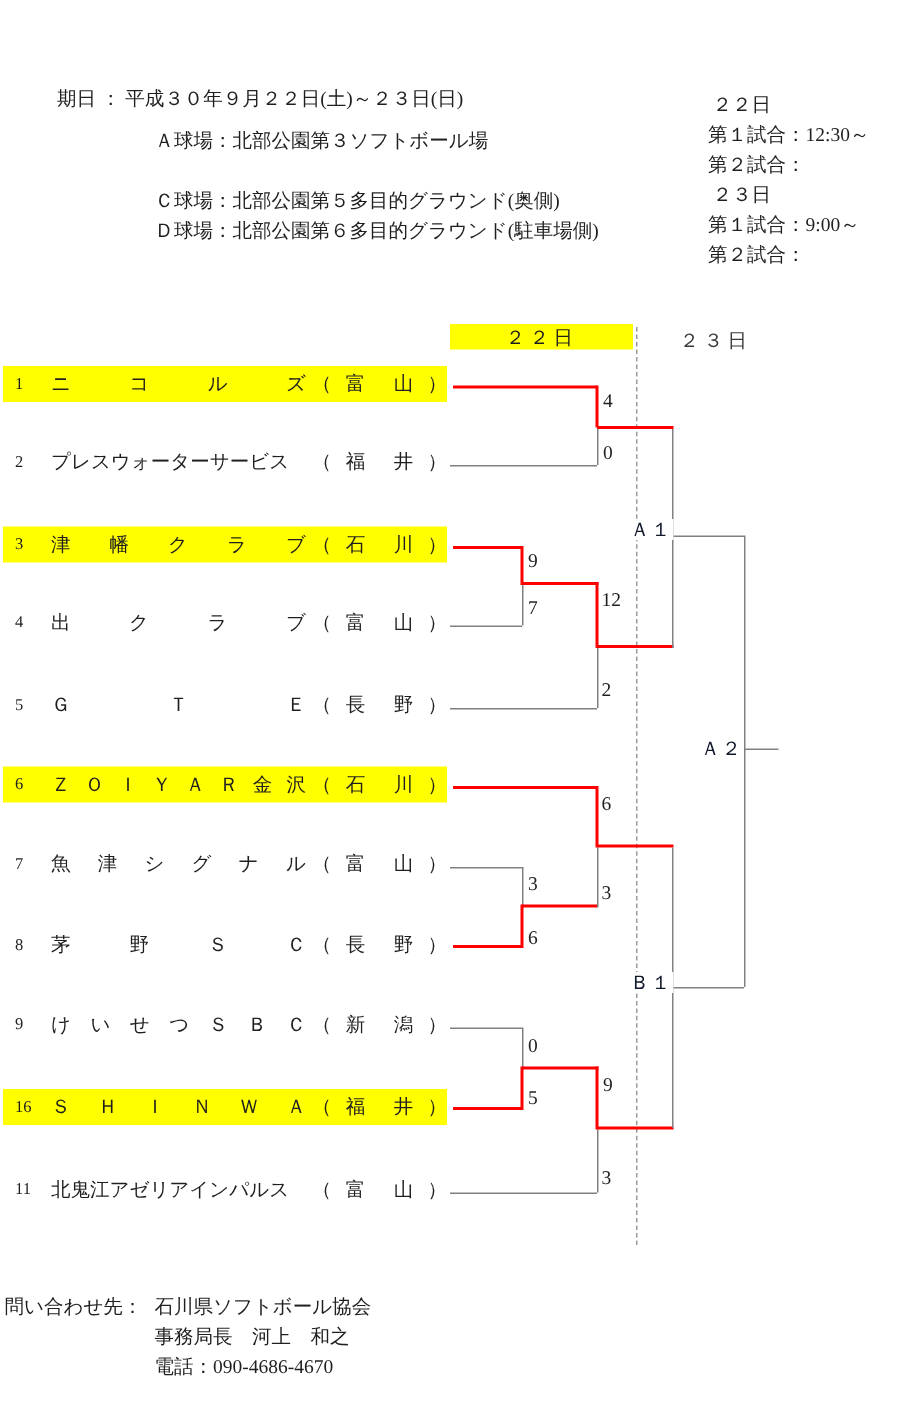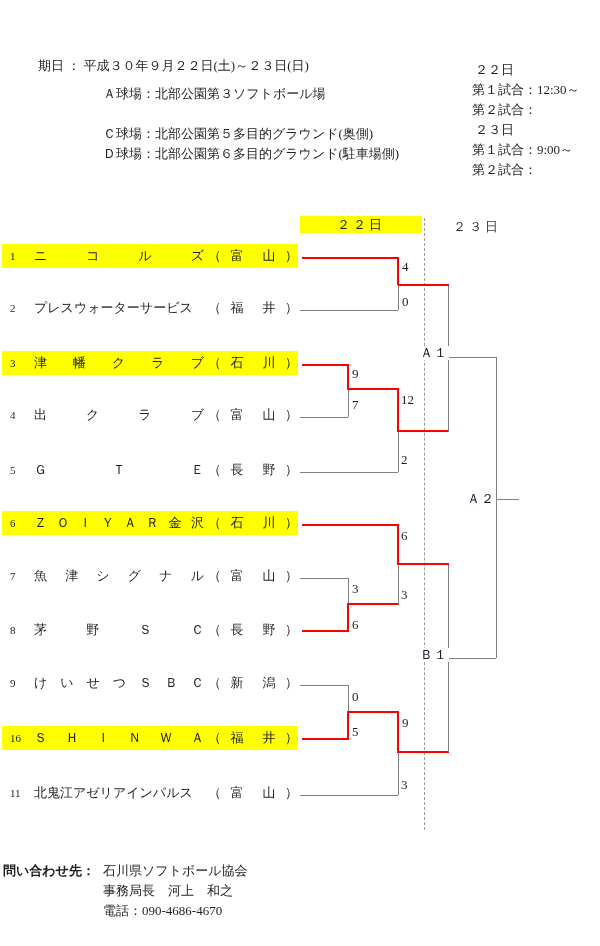--- a/index.html
+++ b/index.html
@@ -294,18 +294,18 @@
   <div class="abs score" style="left:352px;top:618px;">6</div>
   <div class="abs score" style="left:352px;top:690px;">0</div>
   <div class="abs score" style="left:352px;top:725px;">5</div>
   <div class="abs score" style="left:402px;top:716px;">9</div>
   <div class="abs score" style="left:401px;top:778px;">3</div>
 
   <div class="abs rlabel" style="left:419px;top:346px;">Ａ１</div>
   <div class="abs rlabel" style="left:466px;top:492px;">Ａ２</div>
   <div class="abs rlabel" style="left:419px;top:648px;">Ｂ１</div>
 
-  <div class="abs txt" style="left:3px;top:862px;font-weight:bold;">問い合わせ先：</div>
+  <div class="abs txt" style="left:3px;top:862px;">問い合わせ先：</div>
   <div class="abs txt" style="left:103px;top:862px;">石川県ソフトボール協会</div>
   <div class="abs txt" style="left:103px;top:882px;">事務局長　河上　和之</div>
   <div class="abs txt" style="left:103px;top:902px;text-align:center;">電話：090-4686-4670</div>
 
 </div>
 
 </body></html>

